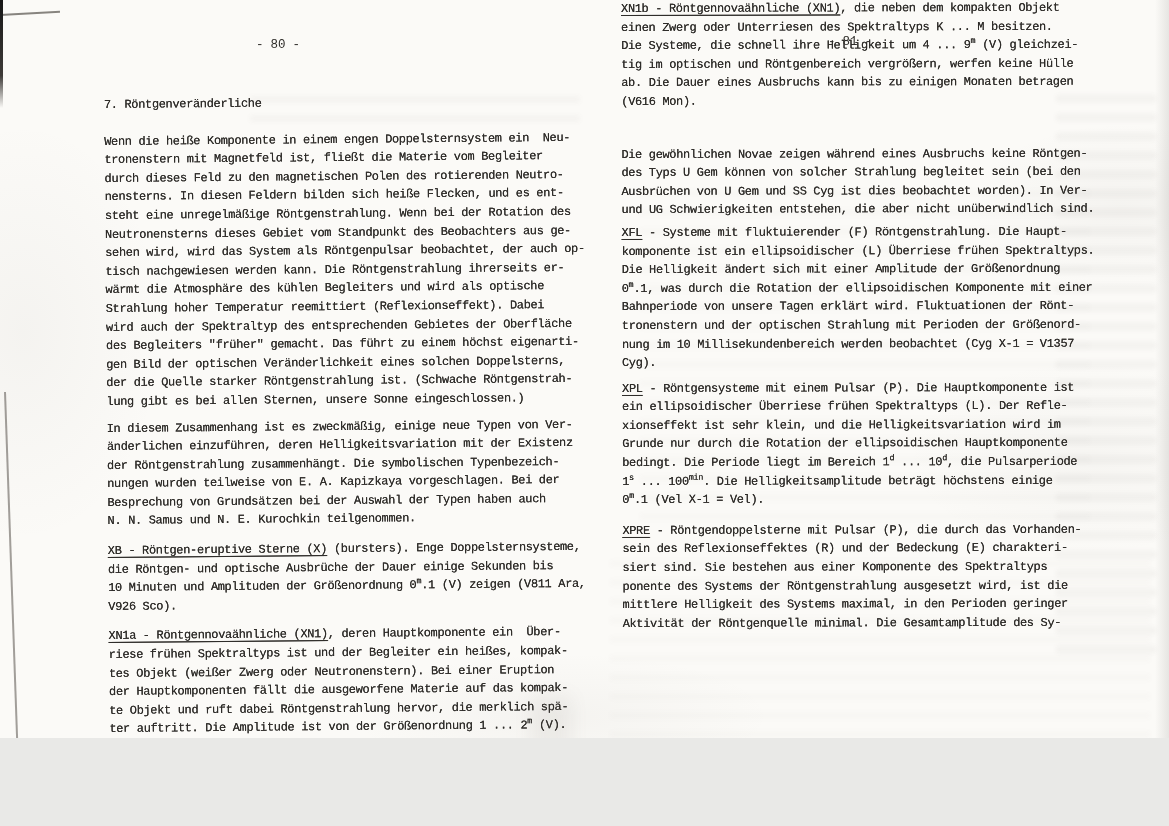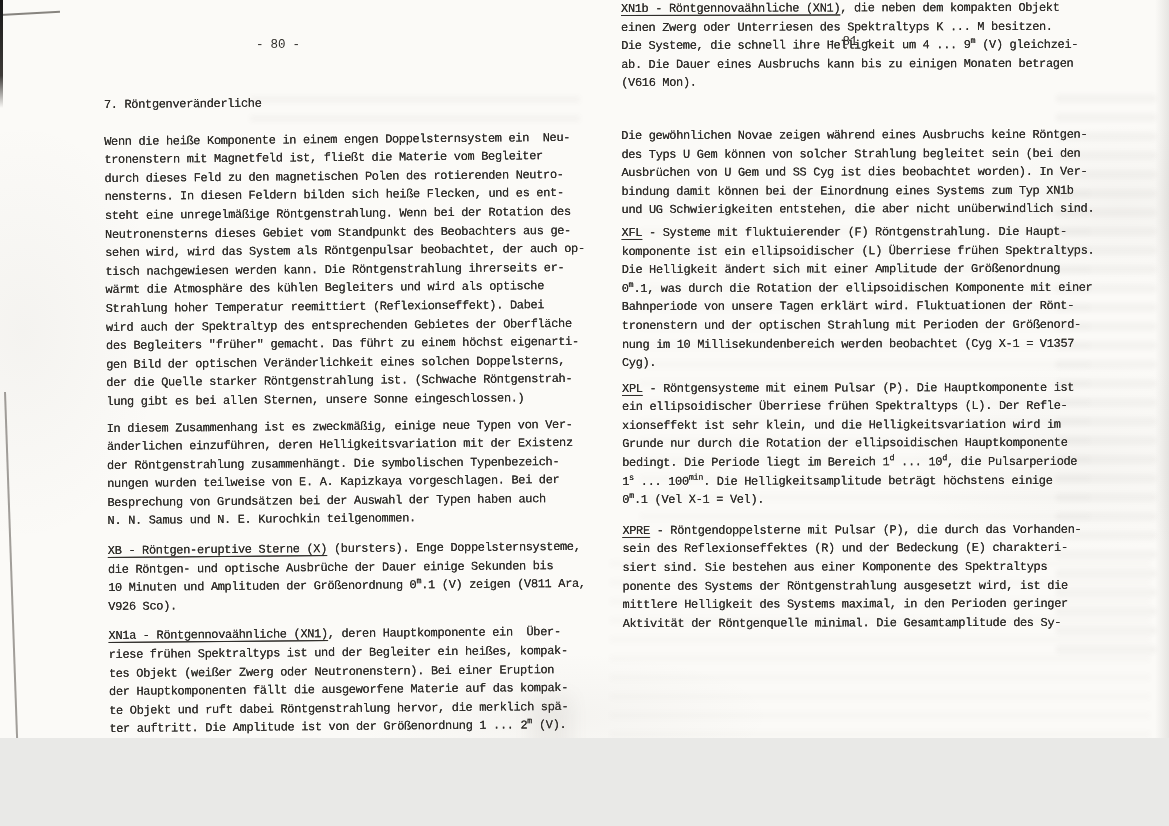--- a/index.html
+++ b/index.html
@@ -125,28 +125,28 @@
         </div>
       </div>
   </section>
 
   <section class="page page-right">
     <div class="body" id="p81body">
         <div class="para">
           <div class="line"><span class="u">XN1b - Röntgennovaähnliche (XN1)</span>, die neben dem kompakten Objekt</div>
           <div class="line">einen Zwerg oder Unterriesen des Spektraltyps K ... M besitzen.</div>
           <div class="line">Die Systeme, die schnell ihre Helligkeit um 4 ... 9<sup>m</sup> (V) gleichzei-</div>
+          <div class="line">tig im optischen und Röntgenbereich vergrößern, werfen keine Hülle</div>
           <div class="line">ab. Die Dauer eines Ausbruchs kann bis zu einigen Monaten betragen</div>
           <div class="line">(V616 Mon).</div>
         </div>
         <div class="para">
           <div class="line">Die gewöhnlichen Novae zeigen während eines Ausbruchs keine Röntgen-</div>
           <div class="line">des Typs U Gem können von solcher Strahlung begleitet sein (bei den</div>
           <div class="line">Ausbrüchen von U Gem und SS Cyg ist dies beobachtet worden). In Ver-</div>
-          <div class="line">bindung damit können bei der Einordnung eines Systems zum Typ XN1b</div>
           <div class="line">und UG Schwierigkeiten entstehen, die aber nicht unüberwindlich sind.</div>
         </div>
         <div class="para">
           <div class="line"><span class="u">XFL</span> - Systeme mit fluktuierender (F) Röntgenstrahlung. Die Haupt-</div>
           <div class="line">komponente ist ein ellipsoidischer (L) Überriese frühen Spektraltyps.</div>
           <div class="line">Die Helligkeit ändert sich mit einer Amplitude der Größenordnung</div>
           <div class="line">0<sup>m</sup>.1, was durch die Rotation der ellipsoidischen Komponente mit einer</div>
           <div class="line">Bahnperiode von unsere Tagen erklärt wird. Fluktuationen der Rönt-</div>
           <div class="line">tronenstern und der optischen Strahlung mit Perioden der Größenord-</div>
           <div class="line">nung im 10 Millisekundenbereich werden beobachtet (Cyg X-1 = V1357</div>

